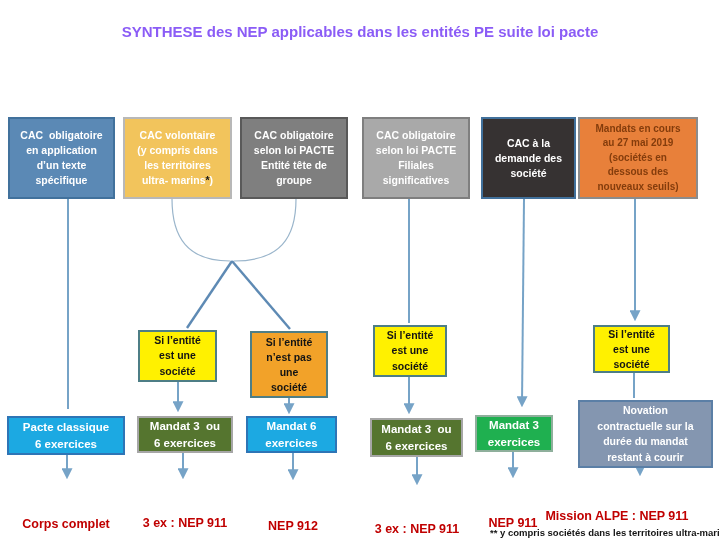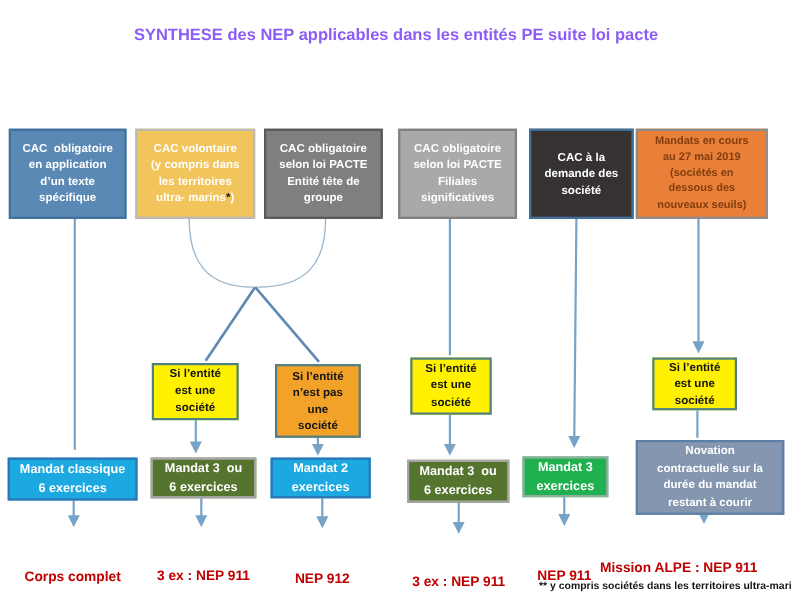--- a/index.html
+++ b/index.html
@@ -124,31 +124,31 @@
     <span>société</span>
   </div>
 
   <div class="box cbox" style="left: 593px; top: 325px; width: 77px; height: 48px; line-height: 15px; background-color: rgb(255, 241, 0); border-color: rgb(78, 126, 134);">
     <span>Si l’entité</span>
     <span>est une</span>
     <span>société</span>
   </div>
 
   <div class="box mbox" style="left: 7px; top: 416px; width: 118px; height: 39px; font-size: 11.5px; line-height: 17px; background-color: rgb(28, 169, 226); border-color: rgb(46, 117, 182);">
-    <span>Mandat classique</span>
+    <span>Pacte classique</span>
     <span>6 exercices</span>
   </div>
 
   <div class="box mbox" style="left: 137px; top: 416px; width: 96px; height: 37px; font-size: 11.5px; line-height: 17px; background-color: rgb(85, 117, 47); border-color: rgb(166, 166, 166);">
     <span>Mandat 3  ou</span>
     <span>6 exercices</span>
   </div>
 
   <div class="box mbox" style="left: 246px; top: 416px; width: 91px; height: 37px; font-size: 11.5px; line-height: 17px; background-color: rgb(28, 169, 226); border-color: rgb(46, 117, 182);">
-    <span>Mandat 2</span>
+    <span>Mandat 6</span>
     <span>exercices</span>
   </div>
 
   <div class="box mbox" style="left: 370px; top: 418px; width: 93px; height: 39px; font-size: 11.5px; line-height: 17px; background-color: rgb(85, 117, 47); border-color: rgb(166, 166, 166);">
     <span>Mandat 3  ou</span>
     <span>6 exercices</span>
   </div>
 
   <div class="box mbox" style="left: 475px; top: 415px; width: 78px; height: 37px; font-size: 11.5px; line-height: 17px; background-color: rgb(31, 176, 80); border-color: rgb(143, 175, 156);">
     <span>Mandat 3</span>

